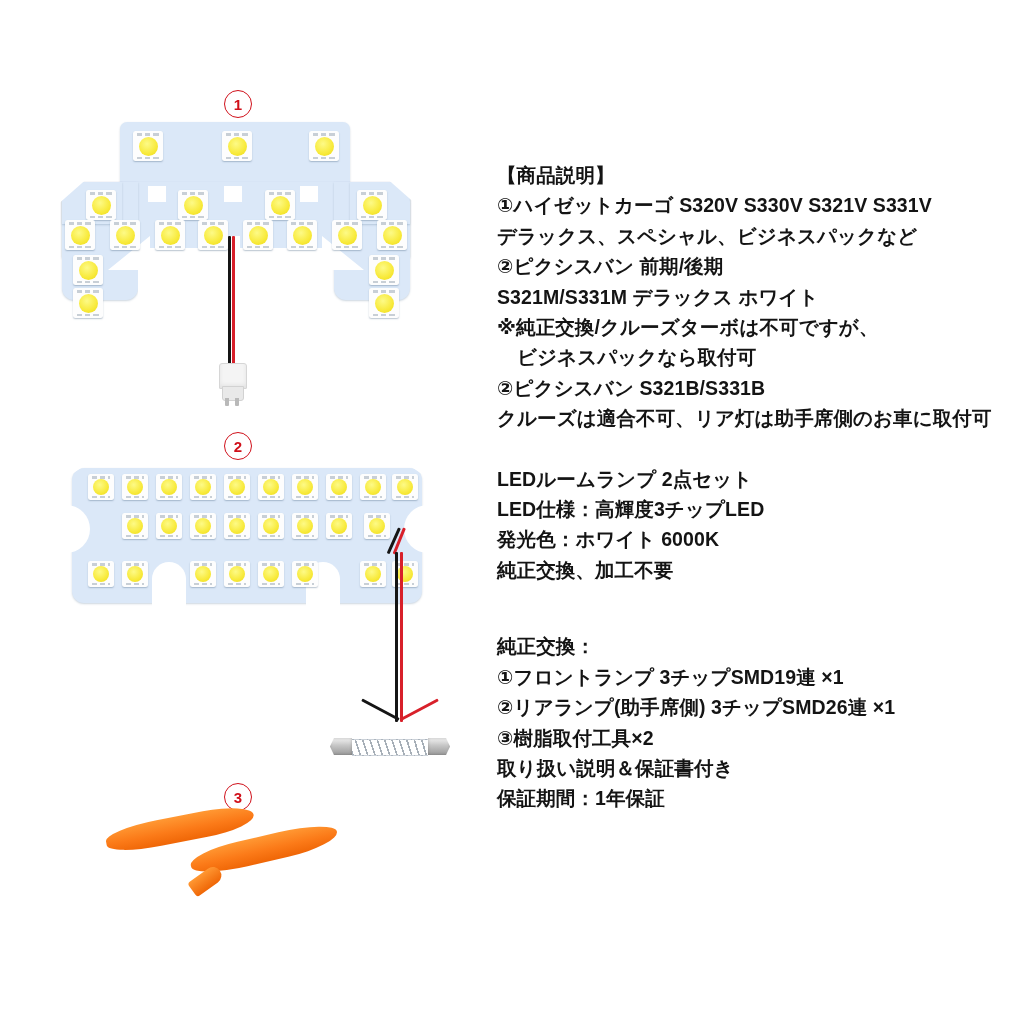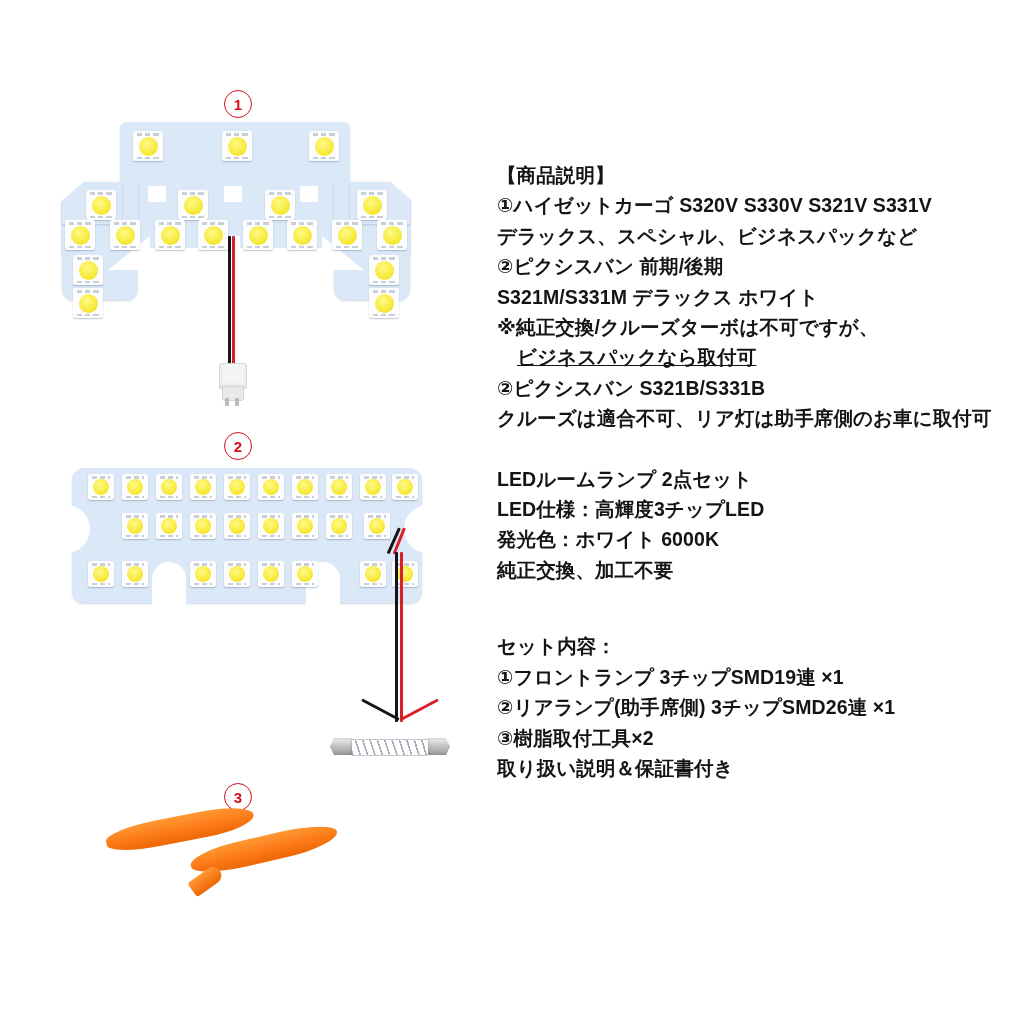--- a/index.html
+++ b/index.html
@@ -11,21 +11,21 @@
   }
   .stage{position:absolute;inset:0;}
 
   
   .spec-column{
     position:absolute;left:497px;top:160px;width:520px;
     font-size:19.5px;font-weight:bold;color:#141414;
     line-height:30.4px;letter-spacing:0.1px;
   }
   .spec-line{white-space:pre;}
-  .spec-line.indent{padding-left:20px;text-decoration:underline;}
+  .spec-line.indent{padding-left:20px;}
   .spec-gap{height:30px;}
 
   
   .part{position:absolute;}
   .marker{
     position:absolute;width:26px;height:26px;border-radius:50%;
     border:1.6px solid #d0101a;color:#d0101a;
     font-size:15px;font-weight:bold;
     display:flex;align-items:center;justify-content:center;
     line-height:1;background:#fff;
@@ -346,20 +346,21 @@
     <div class="spec-gap"></div>
 
     <div class="spec-line">LEDルームランプ 2点セット</div>
     <div class="spec-line">LED仕様：高輝度3チップLED</div>
     <div class="spec-line">発光色：ホワイト 6000K</div>
     <div class="spec-line">純正交換、加工不要</div>
 
     <div class="spec-gap"></div>
     <div class="spec-gap" style="height:16px;"></div>
 
-    <div class="spec-line">セット内容：</div>
+    <div class="spec-line">純正交換：</div>
     <div class="spec-line">①フロントランプ 3チップSMD19連 ×1</div>
     <div class="spec-line">②リアランプ(助手席側) 3チップSMD26連 ×1</div>
     <div class="spec-line">③樹脂取付工具×2</div>
     <div class="spec-line">取り扱い説明＆保証書付き</div>
+    <div class="spec-line">保証期間：1年保証</div>
   </div>
 
 </div>
 
 </body></html>

